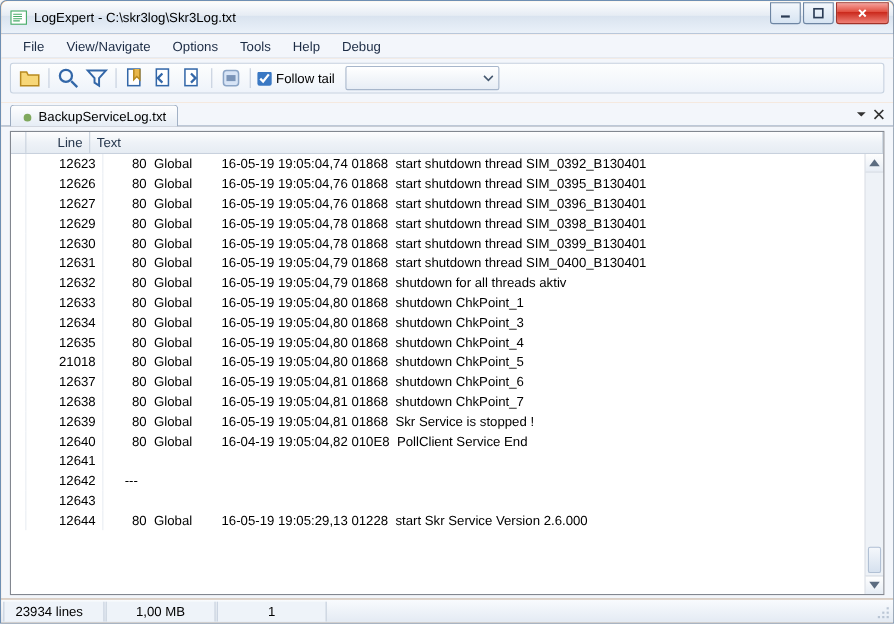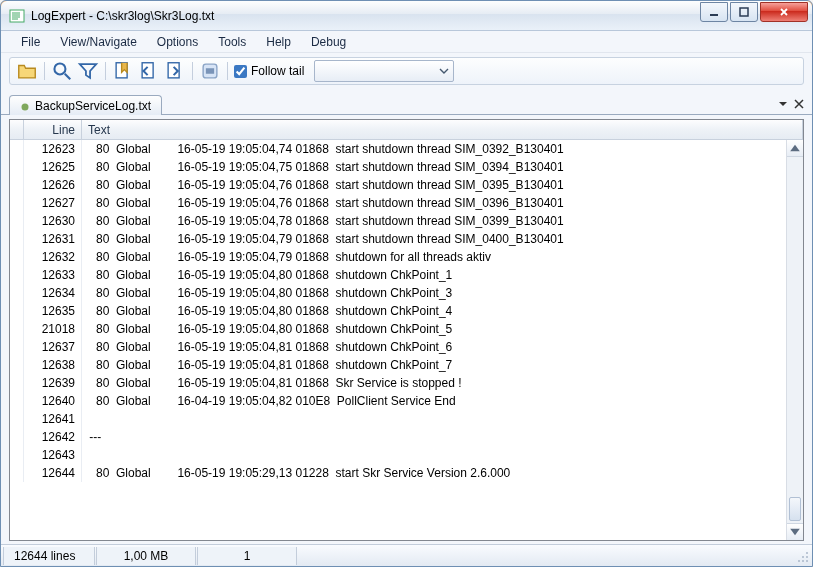--- a/index.html
+++ b/index.html
@@ -32,21 +32,21 @@
   .tabs-right { margin-left:auto; display:flex; align-items:center; gap:6px; padding-bottom:2px; }
   .tabs-right svg { width:10px; height:10px; }
   .content { flex:1; display:flex; border-top:1px solid #f3f6fb; overflow:hidden; padding:3px 8px 3px 8px; background:#f3f6fb; }
   .grid-wrap { flex:1; border:1px solid #828790; background:#fff; display:flex; flex-direction:column; overflow:hidden; }
   .grid-header { height:20px; display:flex; background:linear-gradient(#fdfdfe,#eef2f7 50%,#e6ecf3); border-bottom:1px solid #c8d1dd; font-size:11px; }
   .gh-cell { border-right:1px solid #c8d1dd; display:flex; align-items:center; padding:0 6px; color:#26374d; }
   .gh-corner { width:14px; border-right:1px solid #c8d1dd; }
   .gh-line { width:58px; justify-content:flex-end; }
   .gh-text { flex:1; }
   .grid-body { flex:1; overflow:hidden; position:relative; font-family: Consolas, "Courier New", monospace; font-size:13px; line-height:18px; }
-  .grid-row { display:flex; height:18px; white-space:pre; }
+  .grid-row { display:flex; height:18px; white-space:pre;gap:12px; }
   .cell-corner { width:14px; border-right:1px solid #e9edf3; }
   .cell-line { width:58px; text-align:right; padding-right:6px; border-right:1px solid #e9edf3; color:#000; }
   .cell-text { flex:1; padding-left:4px; color:#000; overflow:hidden; }
   .scroll-v { width:17px; background:#f0f0f0; border-left:1px solid #d8dde5; display:flex; flex-direction:column; }
   .sv-btn { height:17px; display:flex; align-items:center; justify-content:center; background:linear-gradient(#fefefe,#e7edf5); border-bottom:1px solid #cfd7e2; }
   .sv-track { flex:1; background:#eef2f7; position:relative; }
   .sv-thumb { position:absolute; left:2px; right:2px; bottom:2px; height:24px; background:linear-gradient(#f4f7fb,#d6e1ef); border:1px solid #b1c0d4; border-radius:2px; }
   .statusbar { height:22px; background:linear-gradient(#f9fbfe,#e3eaf3); border-top:1px solid #c3cddb; display:flex; align-items:center; padding:0 2px; font-size:11px; }
   .status-cell { border:1px solid #c3cddb; border-top:none; border-bottom:none; height:18px; display:flex; align-items:center; padding:0 10px; margin-right:1px; background:#eef3f9; }
   .status-cell:first-child { width:92px; }
@@ -177,23 +177,23 @@
   <div class="content">
     <div class="grid-wrap">
       <div class="grid-header">
         <div class="gh-corner"></div>
         <div class="gh-cell gh-line">Line</div>
         <div class="gh-cell gh-text">Text</div>
       </div>
       <div style="display:flex; flex:1; overflow:hidden;">
         <div class="grid-body" id="grid-body">
             <div class="grid-row"><div class="cell-corner"></div><div class="cell-line">12623</div><div class="cell-text">   80  Global        16-05-19 19:05:04,74 01868  start shutdown thread SIM_0392_B130401</div></div>
-            <div class="grid-row"><div class="cell-corner"></div><div class="cell-line">12625</div><div class="cell-text">   80  Global        16-05-19 19:05:04,75 01868  start shutdown thread SIM_0394_B130401</div></div>
             <div class="grid-row"><div class="cell-corner"></div><div class="cell-line">12626</div><div class="cell-text">   80  Global        16-05-19 19:05:04,76 01868  start shutdown thread SIM_0395_B130401</div></div>
             <div class="grid-row"><div class="cell-corner"></div><div class="cell-line">12627</div><div class="cell-text">   80  Global        16-05-19 19:05:04,76 01868  start shutdown thread SIM_0396_B130401</div></div>
+            <div class="grid-row"><div class="cell-corner"></div><div class="cell-line">12629</div><div class="cell-text">   80  Global        16-05-19 19:05:04,78 01868  start shutdown thread SIM_0398_B130401</div></div>
             <div class="grid-row"><div class="cell-corner"></div><div class="cell-line">12630</div><div class="cell-text">   80  Global        16-05-19 19:05:04,78 01868  start shutdown thread SIM_0399_B130401</div></div>
             <div class="grid-row"><div class="cell-corner"></div><div class="cell-line">12631</div><div class="cell-text">   80  Global        16-05-19 19:05:04,79 01868  start shutdown thread SIM_0400_B130401</div></div>
             <div class="grid-row"><div class="cell-corner"></div><div class="cell-line">12632</div><div class="cell-text">   80  Global        16-05-19 19:05:04,79 01868  shutdown for all threads aktiv</div></div>
             <div class="grid-row"><div class="cell-corner"></div><div class="cell-line">12633</div><div class="cell-text">   80  Global        16-05-19 19:05:04,80 01868  shutdown ChkPoint_1</div></div>
             <div class="grid-row"><div class="cell-corner"></div><div class="cell-line">12634</div><div class="cell-text">   80  Global        16-05-19 19:05:04,80 01868  shutdown ChkPoint_3</div></div>
             <div class="grid-row"><div class="cell-corner"></div><div class="cell-line">12635</div><div class="cell-text">   80  Global        16-05-19 19:05:04,80 01868  shutdown ChkPoint_4</div></div>
             <div class="grid-row"><div class="cell-corner"></div><div class="cell-line">21018</div><div class="cell-text">   80  Global        16-05-19 19:05:04,80 01868  shutdown ChkPoint_5</div></div>
             <div class="grid-row"><div class="cell-corner"></div><div class="cell-line">12637</div><div class="cell-text">   80  Global        16-05-19 19:05:04,81 01868  shutdown ChkPoint_6</div></div>
             <div class="grid-row"><div class="cell-corner"></div><div class="cell-line">12638</div><div class="cell-text">   80  Global        16-05-19 19:05:04,81 01868  shutdown ChkPoint_7</div></div>
             <div class="grid-row"><div class="cell-corner"></div><div class="cell-line">12639</div><div class="cell-text">   80  Global        16-05-19 19:05:04,81 01868  Skr Service is stopped !</div></div>
@@ -216,21 +216,21 @@
               <svg viewBox="0 0 10 10">
                 <path d="M5 7L2 3h6z" fill="#5c6c80"></path>
               </svg>
             </div>
         </div>
       </div>
     </div>
   </div>
 
   <div class="statusbar">
-    <div class="status-cell">12644 lines</div>
+    <div class="status-cell">23934 lines</div>
     <div class="status-cell">1,00 MB</div>
     <div class="status-cell">1</div>
     <span class="grip"><svg viewBox="0 0 16 16">
           <g fill="#9aaabf">
             <rect x="12" y="4" width="2" height="2"></rect>
             <rect x="12" y="8" width="2" height="2"></rect>
             <rect x="8" y="8" width="2" height="2"></rect>
             <rect x="12" y="12" width="2" height="2"></rect>
             <rect x="8" y="12" width="2" height="2"></rect>
             <rect x="4" y="12" width="2" height="2"></rect>

